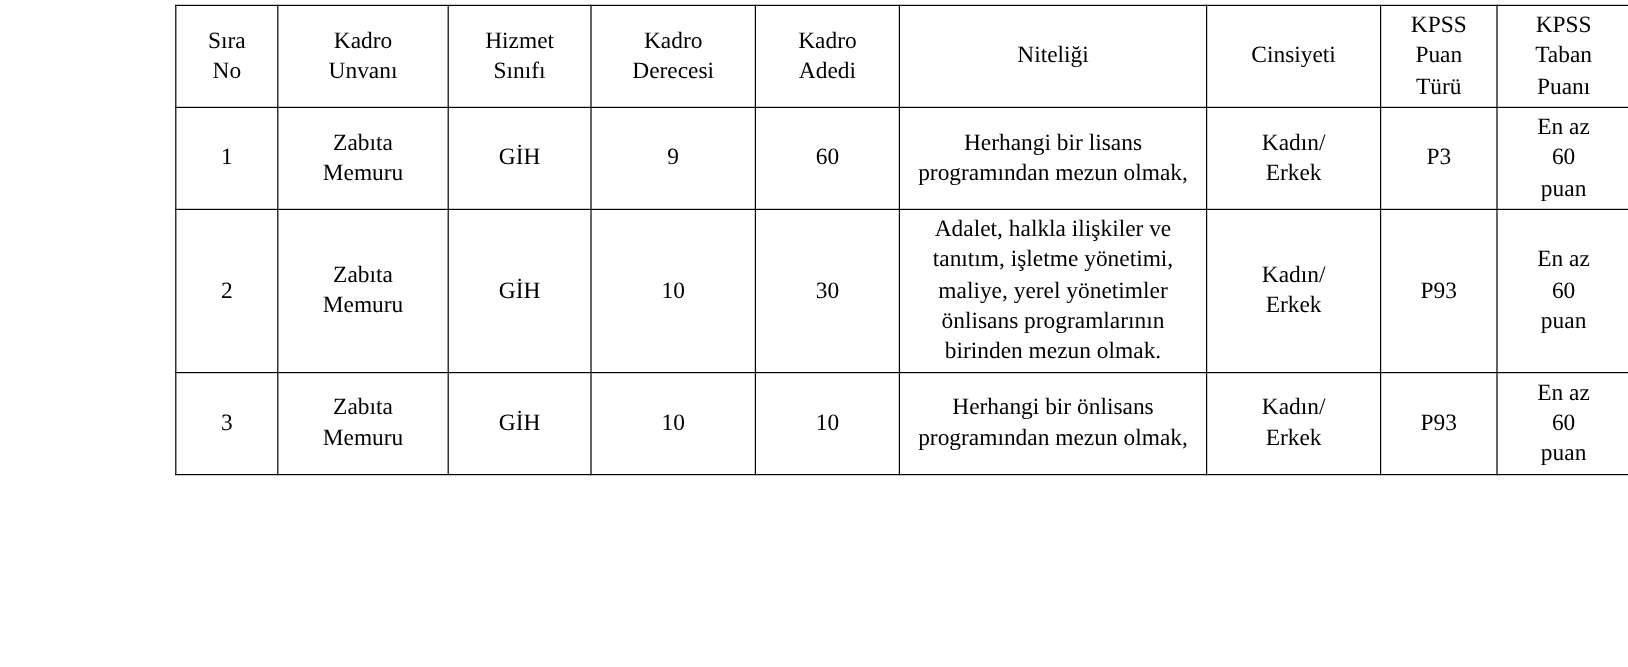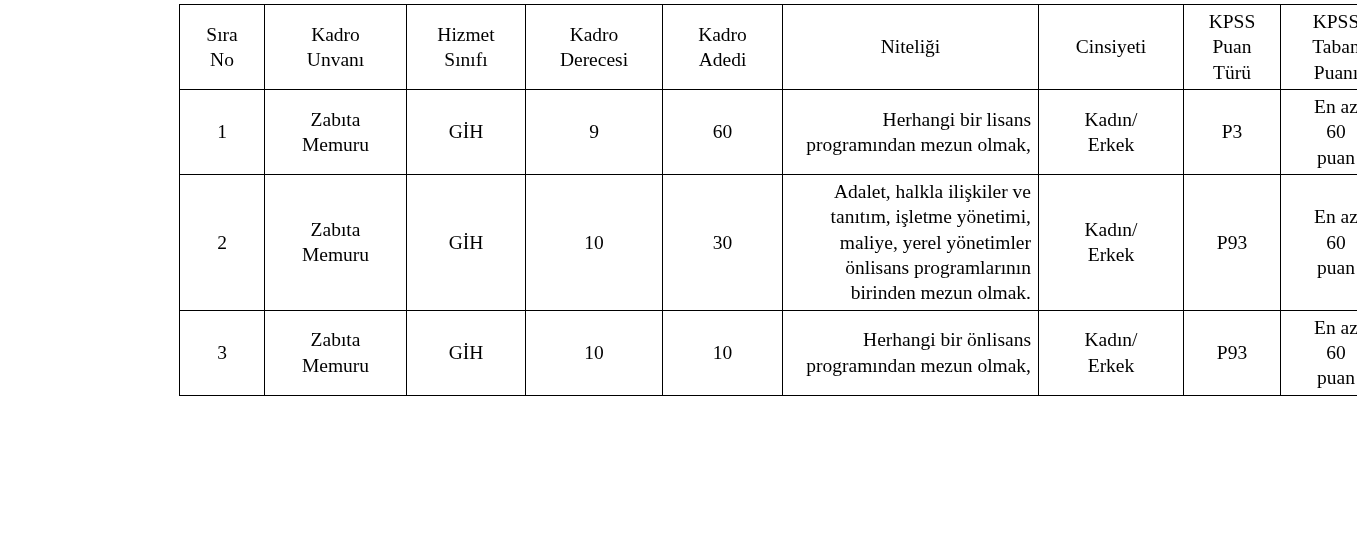--- a/index.html
+++ b/index.html
@@ -14,21 +14,21 @@
     color: #000000;
     overflow: hidden;
   }
   .page {
     position: relative;
     width: 1357px;
     height: 556px;
   }
   .table-wrap {
     position: absolute;
-    left: 179px;
+    left: 146px;
     top: 4px;
     width: 1083px;
   }
   table.kadro {
     border-collapse: collapse;
     table-layout: fixed;
     width: 1083px;
     background: #ffffff;
   }
   table.kadro td, table.kadro th {
@@ -50,21 +50,21 @@
   .c-unvan  { width: 127px; text-align: center; }
   .c-sinif  { width: 104px; text-align: center; margin-top: 16px; }
   .c-derece { width: 122px; text-align: center; }
   .c-adet   { width: 105px; text-align: center; }
   .c-nitelik{ width: 241px; text-align: center; }
   .c-cinsiyet{width: 130px; text-align: center; }
   .c-puanturu{width: 82px;  text-align: center; }
   .c-taban  { width: 96px;  text-align: center; }
 
   td.c-nitelik {
-    text-align: right;
+    text-align: center;
     vertical-align: top;
     padding-top: 6px;
   }
   tr.row-2 td.c-nitelik { vertical-align: top; }
   .nowrapcell { white-space: pre-line; }
 </style>
 </head>
 <body>
 
 <div class="page">

